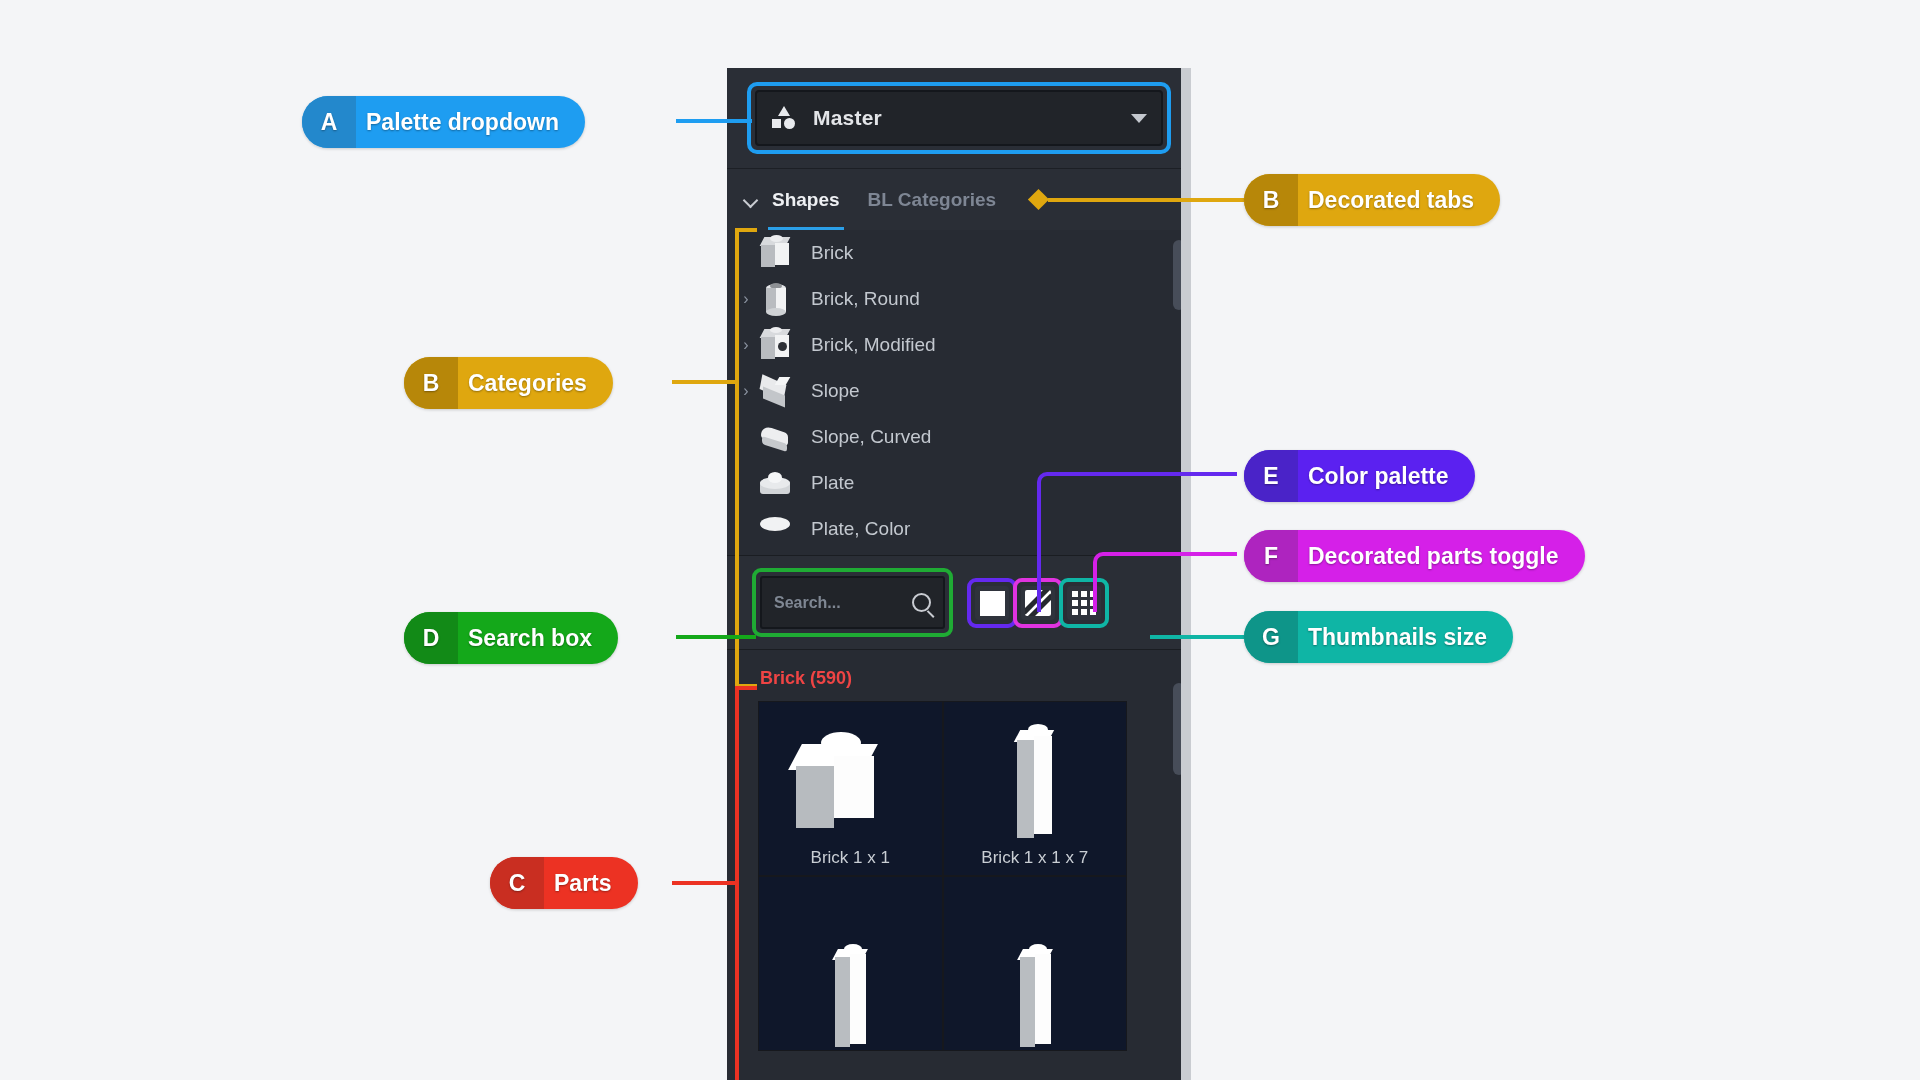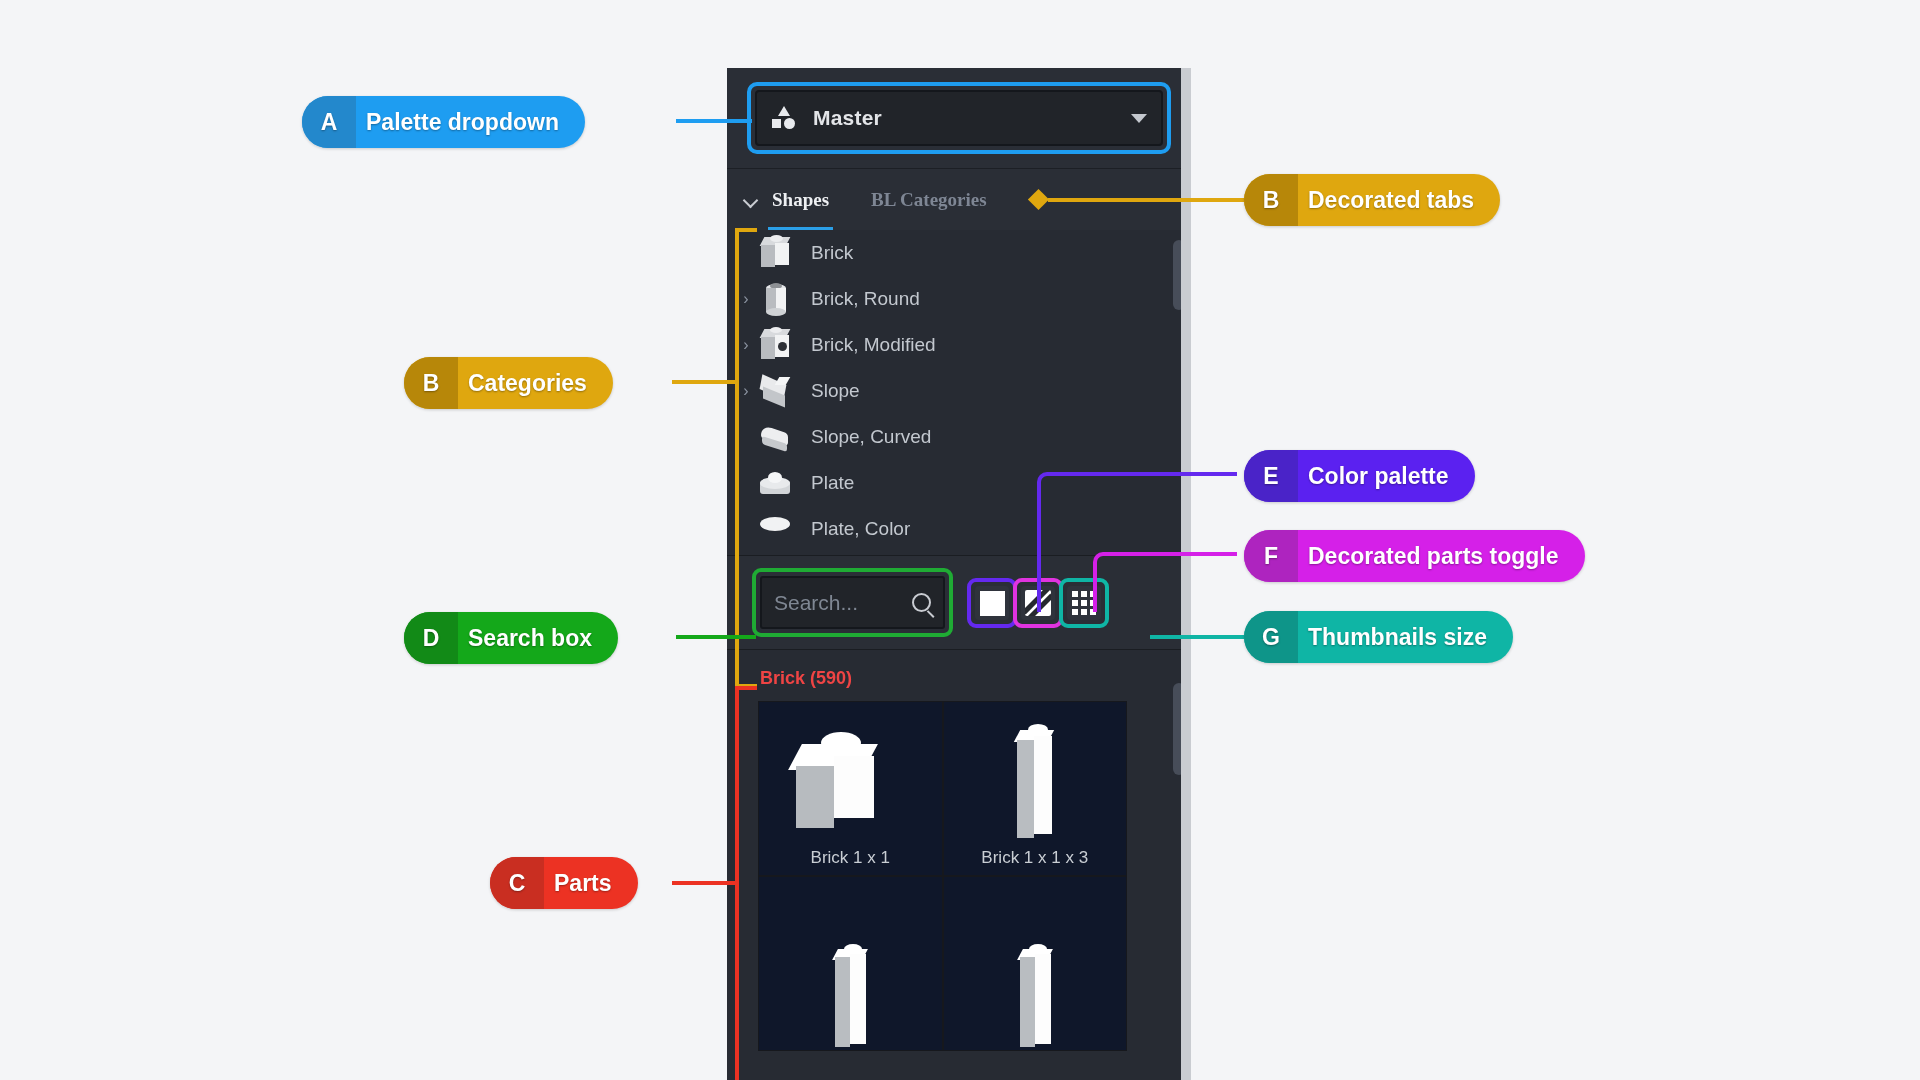--- a/index.html
+++ b/index.html
@@ -63,41 +63,40 @@
     position: absolute; left: 20px; top: 14px; width: 424px; height: 72px;
     border: 4px solid #1e9df1; border-radius: 10px; pointer-events: none;
   }
 
   
   #tabs-row {
     position: absolute; left: 0; top: 100px; width: 464px; height: 62px;
     background: #2a2e36;
     display: flex; align-items: center;
     border-top: 1px solid #1c1f25;
-    font-family: Liberation Serif, serif;
   }
   #tabs-row .chev {
     margin-left: 17px; width: 14px; height: 14px; position: relative;
   }
   #tabs-row .chev::after {
     content: ""; position: absolute; left: 1px; top: 2px;
     width: 9px; height: 9px;
     border-right: 2.4px solid #c9ccd2; border-bottom: 2.4px solid #c9ccd2;
     transform: rotate(45deg);
   }
   .tab {
     font-size: 19px; font-weight: 700; padding: 0 4px; position: relative;
     height: 62px; display: flex; align-items: center;
   }
   .tab.active { color: #eef0f3; margin-left: 10px; }
   .tab.active::after {
     content: ""; position: absolute; left: 0; right: 0; bottom: 0;
     height: 4px; background: #2b9fe8;
   }
-  .tab.inactive { color: #7e8694; font-weight: 700; margin-left: 34px; }
+  .tab.inactive { color: #7e8694; font-weight: 700; margin-left: 20px; }
 
   
   #cats {
     position: absolute; left: 0; top: 162px; width: 464px; height: 325px;
     background: #272b33; overflow: hidden;
   }
   .cat {
     position: relative; height: 46px; display: flex; align-items: center;
     padding-left: 10px;
   }
@@ -119,21 +118,21 @@
   
   #toolbar {
     position: absolute; left: 0; top: 487px; width: 464px; height: 94px;
     background: #2a2e36; border-top: 1px solid #1a1d22;
   }
   #searchbox {
     position: absolute; left: 33px; top: 20px; width: 185px; height: 53px;
     background: #212429; border: 2px solid #14171c; border-radius: 3px;
     display: flex; align-items: center; padding: 0 12px;
   }
-  #searchbox .sph { color: #7f8793; font-size: 21px; }
+  #searchbox .sph { color: #7f8793; font-size: 16px; font-weight: bold; }
   #searchbox .mag {
     margin-left: auto; width: 19px; height: 19px; border: 2.4px solid #c9ccd2;
     border-radius: 50%; position: relative;
   }
   #searchbox .mag::after {
     content: ""; position: absolute; right: -6px; bottom: -5px;
     width: 9px; height: 2.4px; background: #c9ccd2; transform: rotate(45deg);
   }
   #search-hl {
     position: absolute; left: 25px; top: 12px; width: 201px; height: 69px;
@@ -377,21 +376,21 @@
           <span class="cname">Brick 1 x 1</span>
         </div>
 
         <div class="cell">
           <span class="thumb">
             <i class="bi bi-top" style="left:73px;top:20px;width:34px;height:12px;transform:skewX(-28deg);background:#ffffff;"></i>
             <i class="bi" style="left:84px;top:14px;width:20px;height:11px;border-radius:50%;background:#ffffff;"></i>
             <i class="bi" style="left:73px;top:30px;width:17px;height:98px;background:#b9bdc1;"></i>
             <i class="bi" style="left:90px;top:26px;width:18px;height:98px;background:#fdfdfd;"></i>
           </span>
-          <span class="cname">Brick 1 x 1 x 3</span>
+          <span class="cname">Brick 1 x 1 x 7</span>
         </div>
 
         <div class="cell">
           <span class="thumb">
             <i class="bi bi-top" style="left:76px;top:64px;width:30px;height:11px;transform:skewX(-28deg);background:#ffffff;"></i>
             <i class="bi" style="left:85px;top:59px;width:18px;height:10px;border-radius:50%;background:#ffffff;"></i>
             <i class="bi" style="left:76px;top:72px;width:15px;height:90px;background:#b9bdc1;"></i>
             <i class="bi" style="left:91px;top:69px;width:16px;height:90px;background:#fdfdfd;"></i>
           </span>
           <span class="cname"></span>

